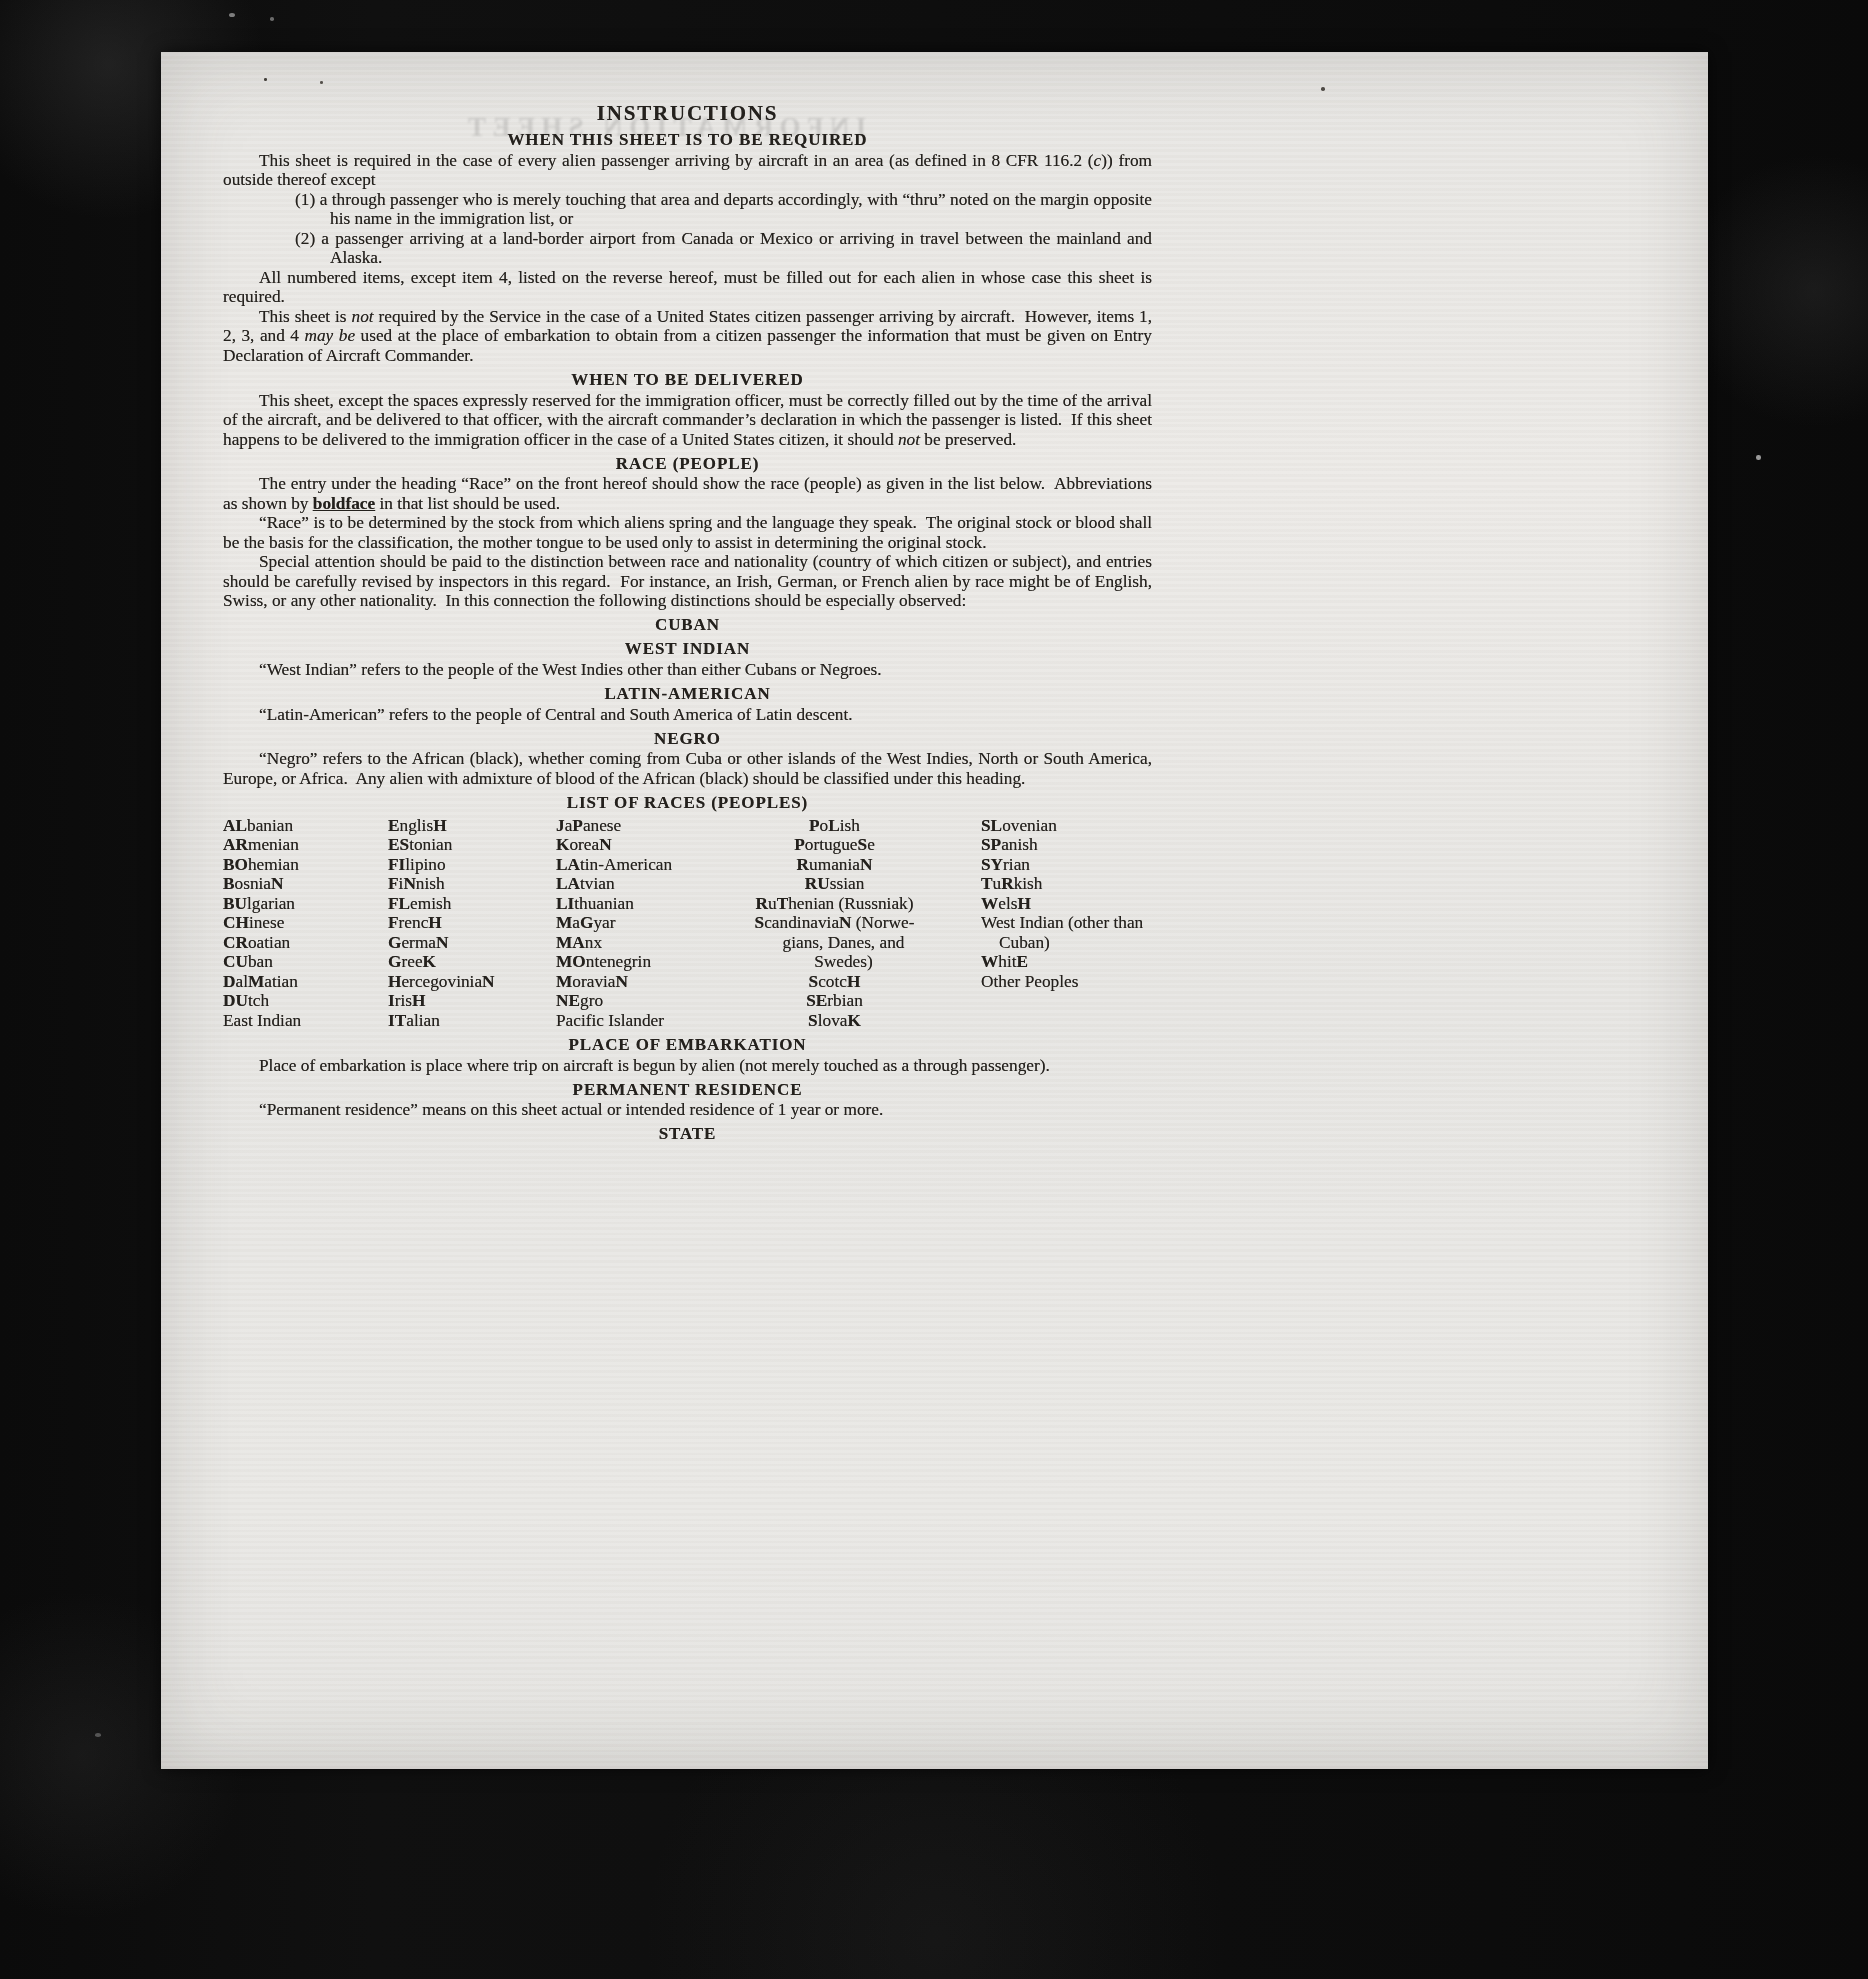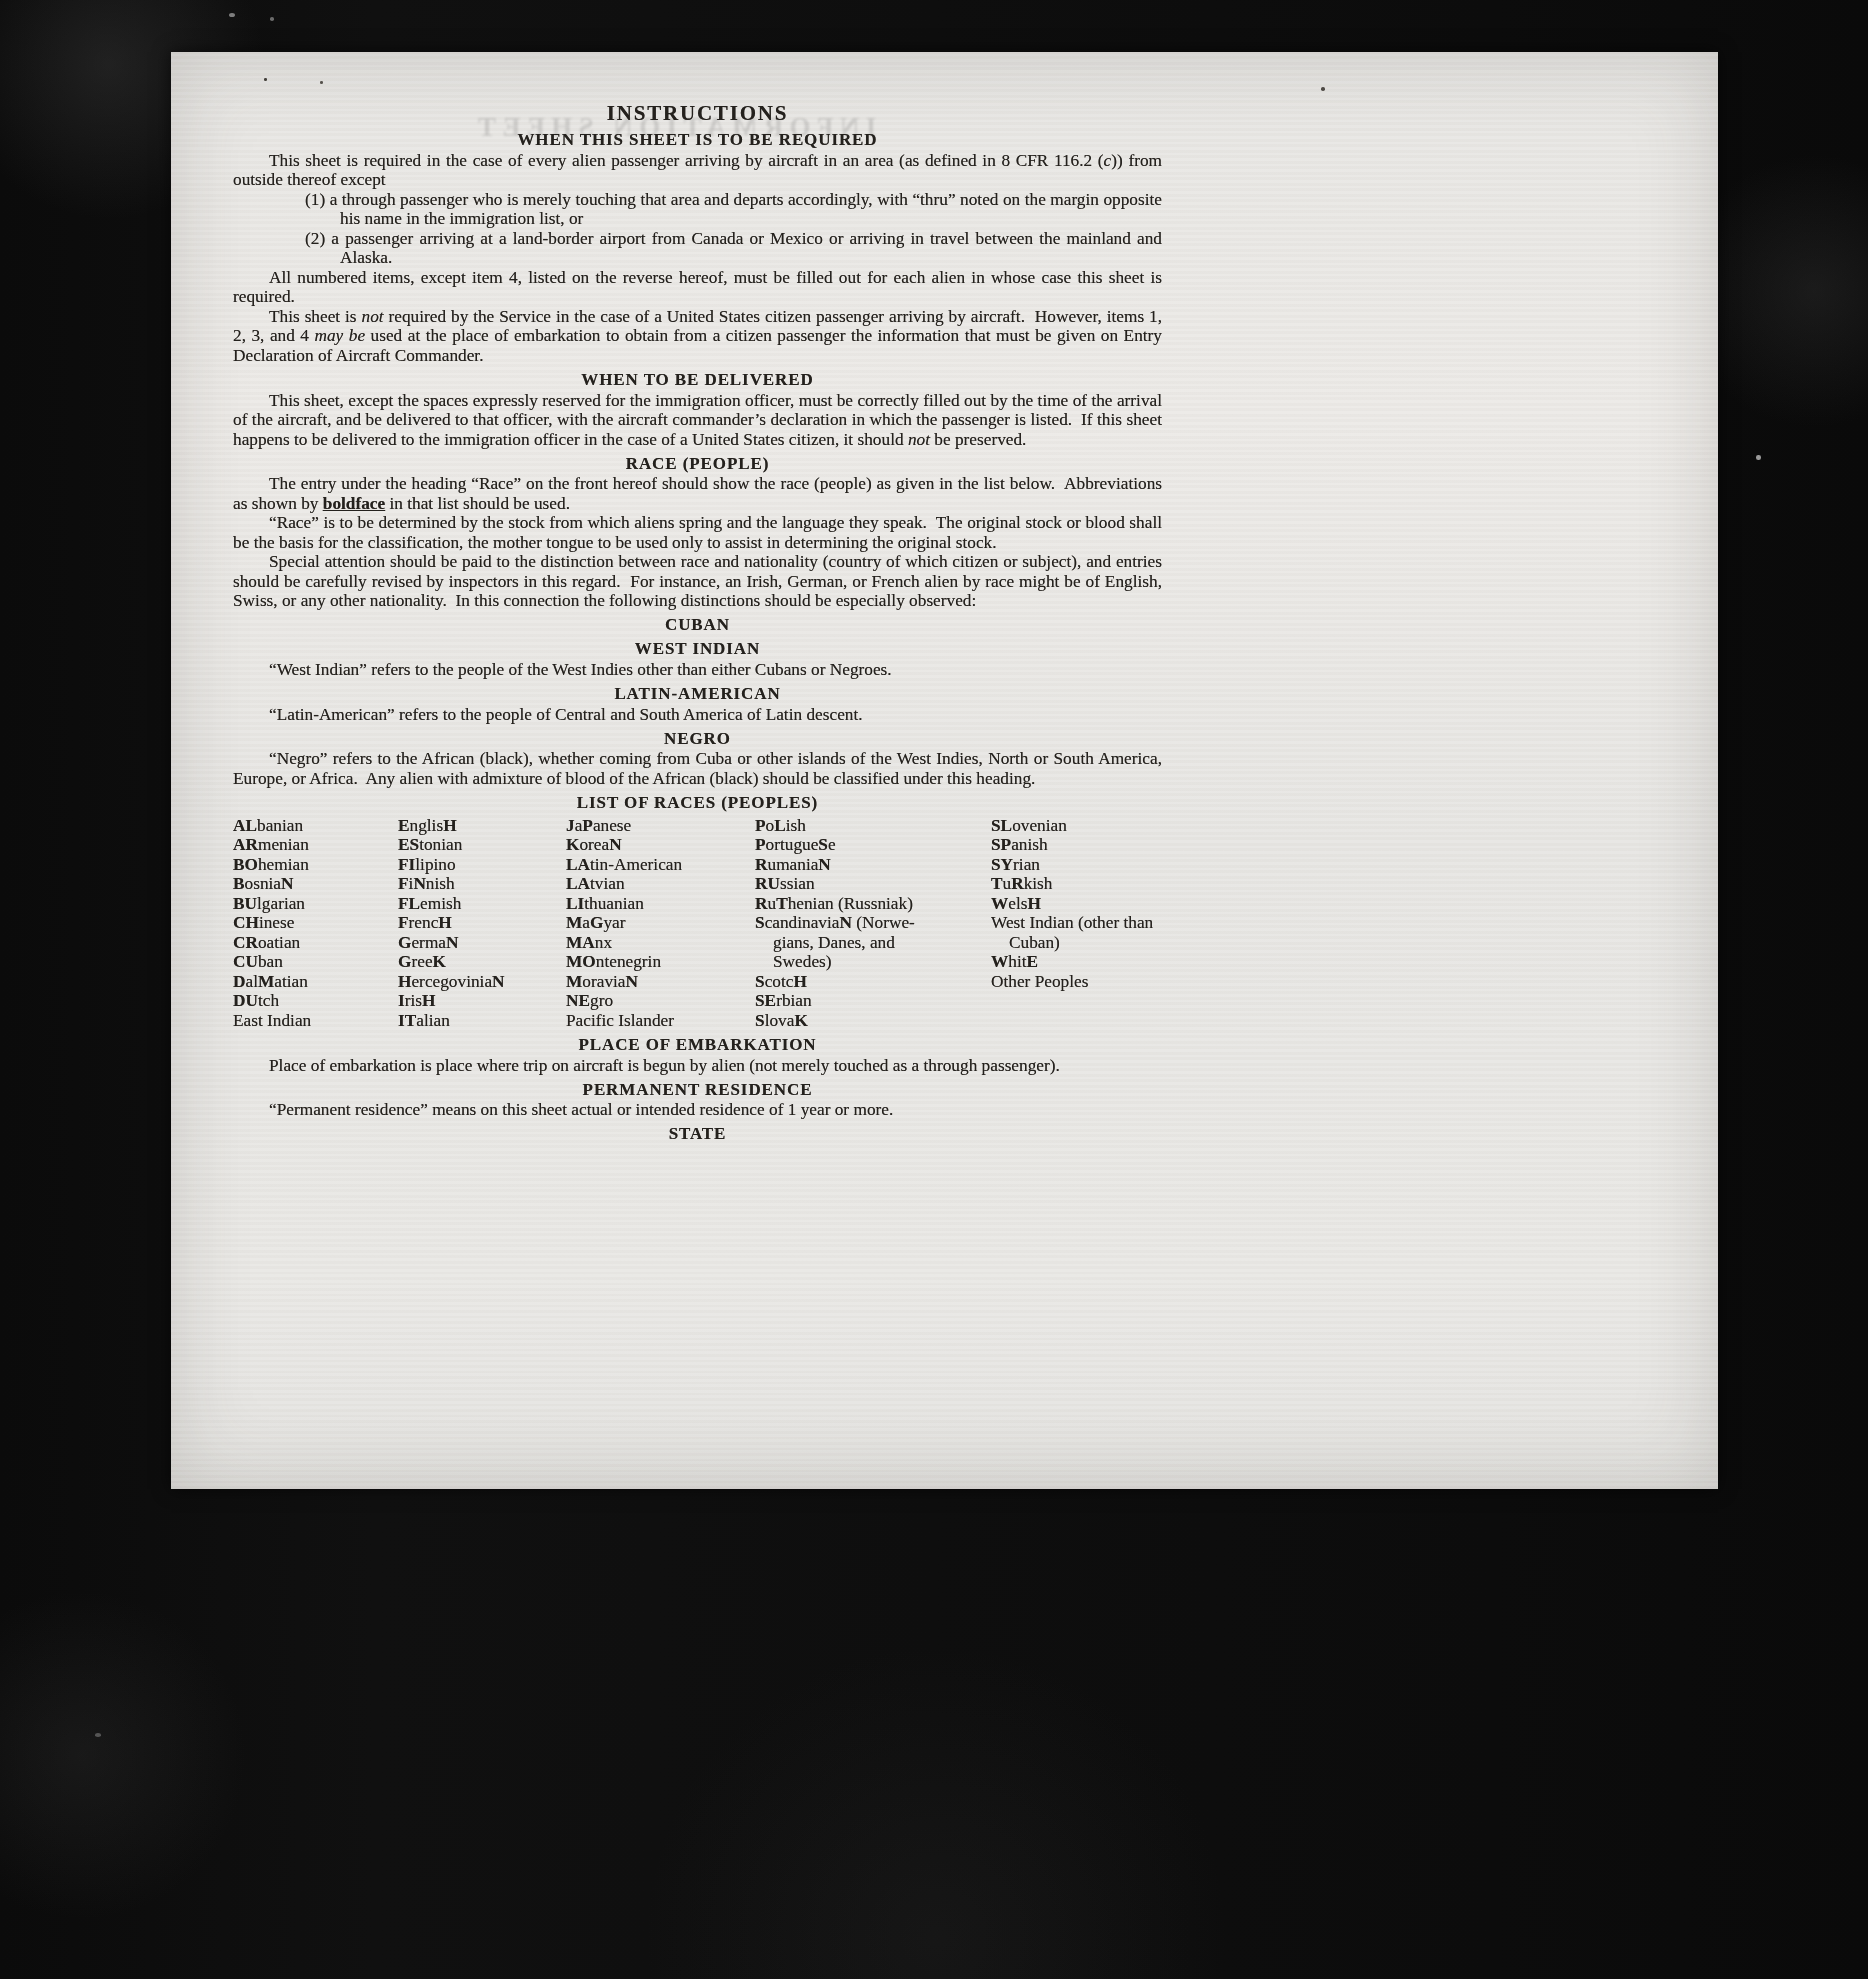--- a/index.html
+++ b/index.html
@@ -8,21 +8,21 @@
     width: 1868px; height: 1979px; position: relative; overflow: hidden;
     font-family: "Liberation Serif", "DejaVu Serif", serif;
     background:
       radial-gradient(circle at 109px 64px, rgba(80,80,80,.30), rgba(0,0,0,0) 155px),
       radial-gradient(circle at 1814px 291px, rgba(70,70,70,.28), rgba(0,0,0,0) 136px),
       radial-gradient(circle at 82px 1755px, rgba(70,70,70,.22), rgba(0,0,0,0) 164px),
       radial-gradient(circle at 936px 1937px, rgba(55,55,55,.20), rgba(0,0,0,0) 291px),
       linear-gradient(90deg, #0b0b0b, #101010 20%, #0c0c0c 80%, #0a0a0a);
   }
   .paper {
-    position: absolute; left: 171px; top: 52px; width: 1547px; height: 1437px;
+    position: absolute; left: 161px; top: 52px; width: 1547px; height: 1717px;
     color: #24211d;
     background-image:
       repeating-linear-gradient(0deg, rgba(120,110,100,0.035) 0 2.7px, rgba(255,255,255,0.02) 2.7px 5.5px),
       linear-gradient(180deg, #e8e7e4 0%, #edebe8 25%, #e8e7e4 55%, #eae9e6 85%, #e5e4e1 100%);
     box-shadow: inset 0 0 82px rgba(60,55,48,.18), 0 0 16.4px rgba(0,0,0,.65);
   }
   .bleedthrough {
     position: absolute; left: 221px; top: 60px; width: 564px;
     transform: scaleX(-1);
     color: rgba(95,95,95,0.20);
@@ -53,21 +53,21 @@
   .list-item {
     margin-left: 107px; text-indent: -35px; text-align: justify;
   }
   .races { display: flex; margin-top: 4px; }
   .race-col-0 { width: 165px; }
   .race-col-1 { width: 168px; }
   .race-col-2 { width: 189px; }
   .race-col-3 { width: 236px; }
   .race-col-4 { width: 170px; }
   .race-entry { padding-left: 18px; text-indent: -18px; }
-  .race-col-3 .race-entry { width: 179px; }
+  .race-col-3 .race-entry { width: 179px; text-align: center; }
   .speck { position: absolute; border-radius: 50%; z-index: 5; }
   .sp1 { left: 229px; top: 12.7px; width: 6.4px; height: 4.5px; background: #7d7d7d; }
   .sp2 { left: 270px; top: 17.3px; width: 3.6px; height: 3.6px; background: #6a6a6a; }
   .sp3 { left: 1756px; top: 455px; width: 4.5px; height: 4.5px; background: #9a9a9a; }
   .sp4 { left: 95px; top: 1733px; width: 5.5px; height: 3.6px; background: #555; }
   .sp5 { left: 1321px; top: 87px; width: 3.6px; height: 3.6px; background: #4e4a45; }
   .sp6 { left: 264px; top: 78px; width: 2.7px; height: 2.7px; background: #44403b; }
   .sp7 { left: 320px; top: 81px; width: 2.7px; height: 2.7px; background: #56524d; }
 </style>
 </head>

